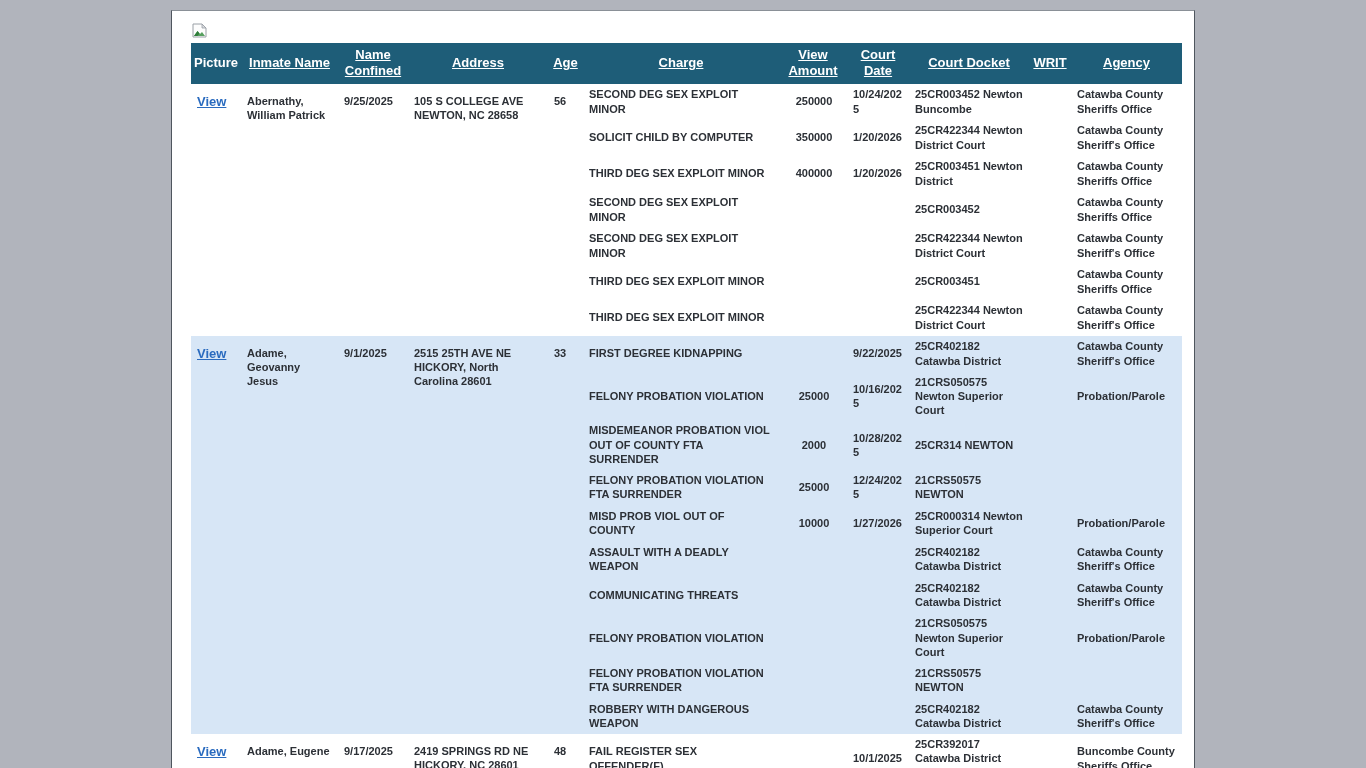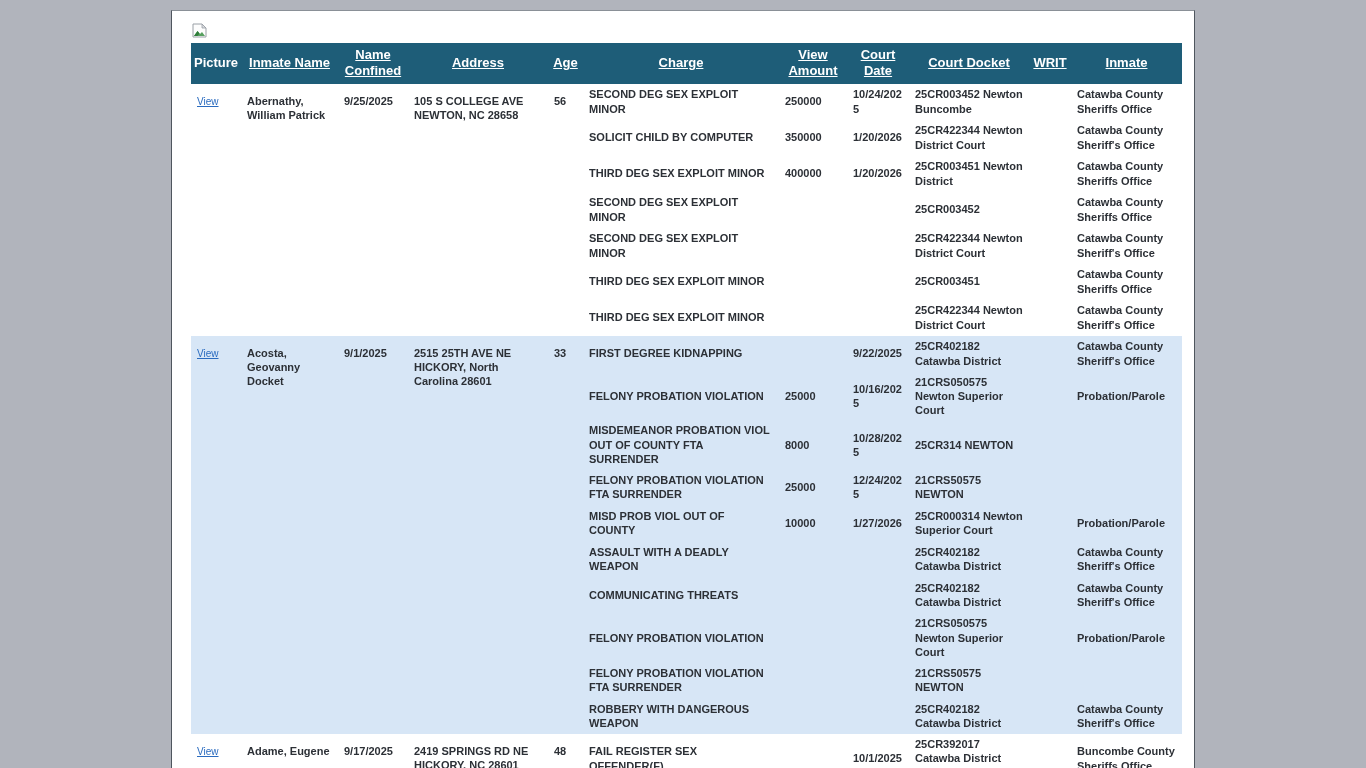--- a/index.html
+++ b/index.html
@@ -46,26 +46,26 @@
   td {
     font-size: 11px;
     font-weight: 700;
     color: #2c3036;
     padding: 3px 6px;
     vertical-align: middle;
     line-height: 1.3;
     word-wrap: break-word;
   }
   td.top { vertical-align: top; padding-top: 10px; }
-  td.num { text-align: left; padding-right: 4px; }
+  td.num { text-align: center; padding-right: 4px; }
   a.view-link {
     color: #2a6bbf;
     text-decoration: underline;
-    font-weight: 400;
-    font-size: 10px;
+    font-weight: 700;
+    font-size: 13px;
     cursor: pointer;
     margin-top: 36px;
   }
 </style>
 </head>
 <body>
 
 <div class="page">
 
   <svg class="broken-img" viewBox="0 0 15 15">
@@ -94,21 +94,21 @@
           <th>Picture</th>
           <th><span class="sort-link">Inmate Name</span></th>
           <th><span class="sort-link">Name Confined</span></th>
           <th><span class="sort-link">Address</span></th>
           <th><span class="sort-link">Age</span></th>
           <th><span class="sort-link">Charge</span></th>
           <th><span class="sort-link">View Amount</span></th>
           <th><span class="sort-link">Court Date</span></th>
           <th><span class="sort-link">Court Docket</span></th>
           <th><span class="sort-link">WRIT</span></th>
-          <th><span class="sort-link">Inmate</span></th>
+          <th><span class="sort-link">Agency</span></th>
         </tr>
     </thead>
     <tbody>
         <tr>
           <td rowspan="7" class="top"><a class="view-link" href="#">View</a></td>
           <td rowspan="7" class="top">Abernathy, William Patrick</td>
           <td rowspan="7" class="top">9/25/2025</td>
           <td rowspan="7" class="top">105 S COLLEGE AVE NEWTON, NC 28658</td>
           <td rowspan="7" class="top">56</td>
           <td>SECOND DEG SEX EXPLOIT MINOR</td>
@@ -161,42 +161,42 @@
         <tr>
           <td>THIRD DEG SEX EXPLOIT MINOR</td>
           <td class="num"></td>
           <td></td>
           <td>25CR422344 Newton District Court</td>
           <td></td>
           <td>Catawba County Sheriff's Office</td>
         </tr>
         <tr class="alt">
           <td rowspan="10" class="top"><a class="view-link" href="#">View</a></td>
-          <td rowspan="10" class="top">Acosta, Geovanny Docket</td>
+          <td rowspan="10" class="top">Adame, Geovanny Jesus</td>
           <td rowspan="10" class="top">9/1/2025</td>
           <td rowspan="10" class="top">2515 25TH AVE NE HICKORY, North Carolina 28601</td>
           <td rowspan="10" class="top">33</td>
           <td>FIRST DEGREE KIDNAPPING</td>
           <td class="num"></td>
           <td>9/22/2025</td>
           <td>25CR402182 Catawba District</td>
           <td></td>
           <td>Catawba County Sheriff's Office</td>
         </tr>
         <tr class="alt">
           <td>FELONY PROBATION VIOLATION</td>
           <td class="num">25000</td>
           <td>10/16/2025</td>
           <td>21CRS050575 Newton Superior Court</td>
           <td></td>
           <td>Probation/Parole</td>
         </tr>
         <tr class="alt">
           <td>MISDEMEANOR PROBATION VIOL OUT OF COUNTY FTA SURRENDER</td>
-          <td class="num">8000</td>
+          <td class="num">2000</td>
           <td>10/28/2025</td>
           <td>25CR314 NEWTON</td>
           <td></td>
           <td></td>
         </tr>
         <tr class="alt">
           <td>FELONY PROBATION VIOLATION FTA SURRENDER</td>
           <td class="num">25000</td>
           <td>12/24/2025</td>
           <td>21CRS50575 NEWTON</td>

